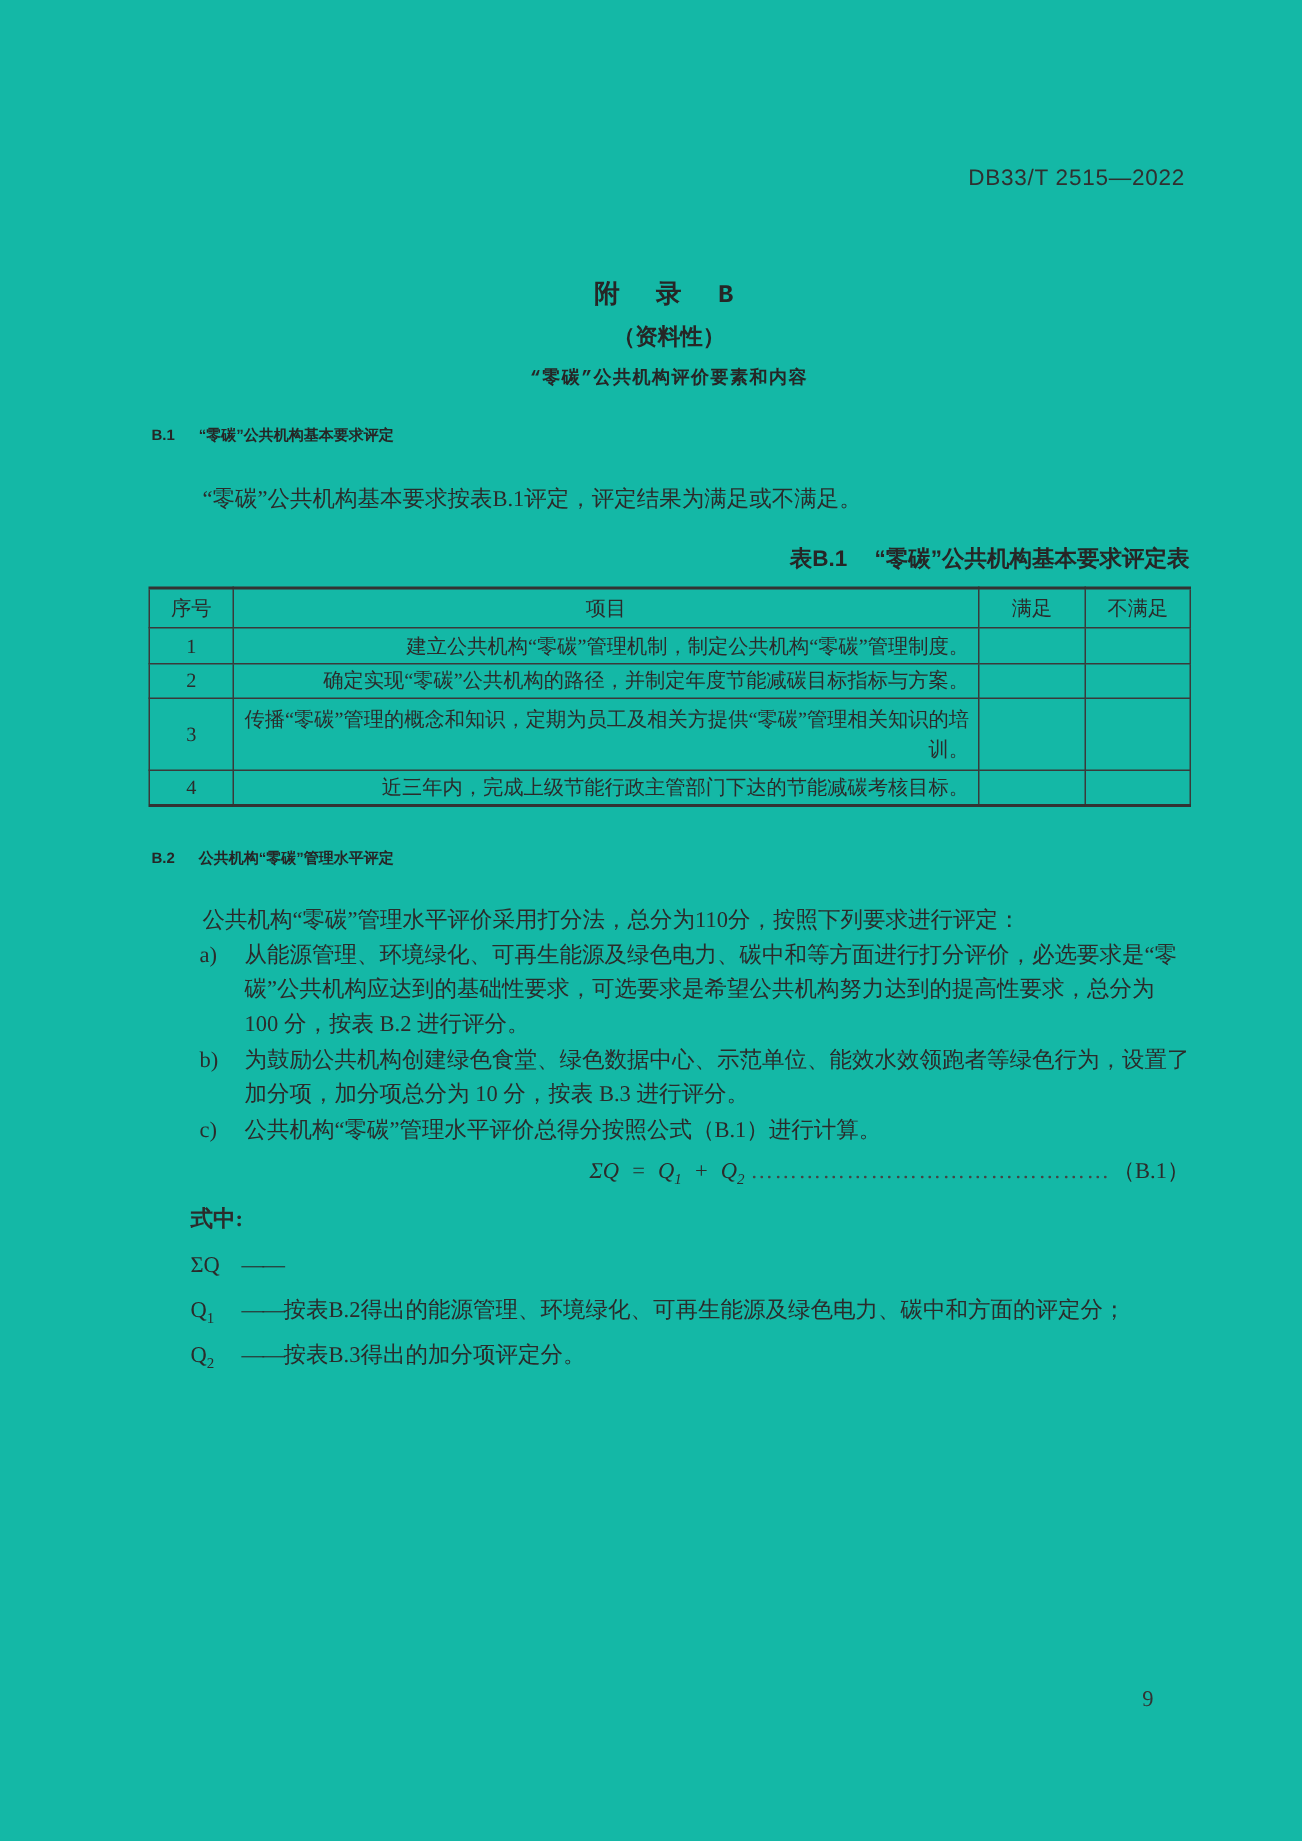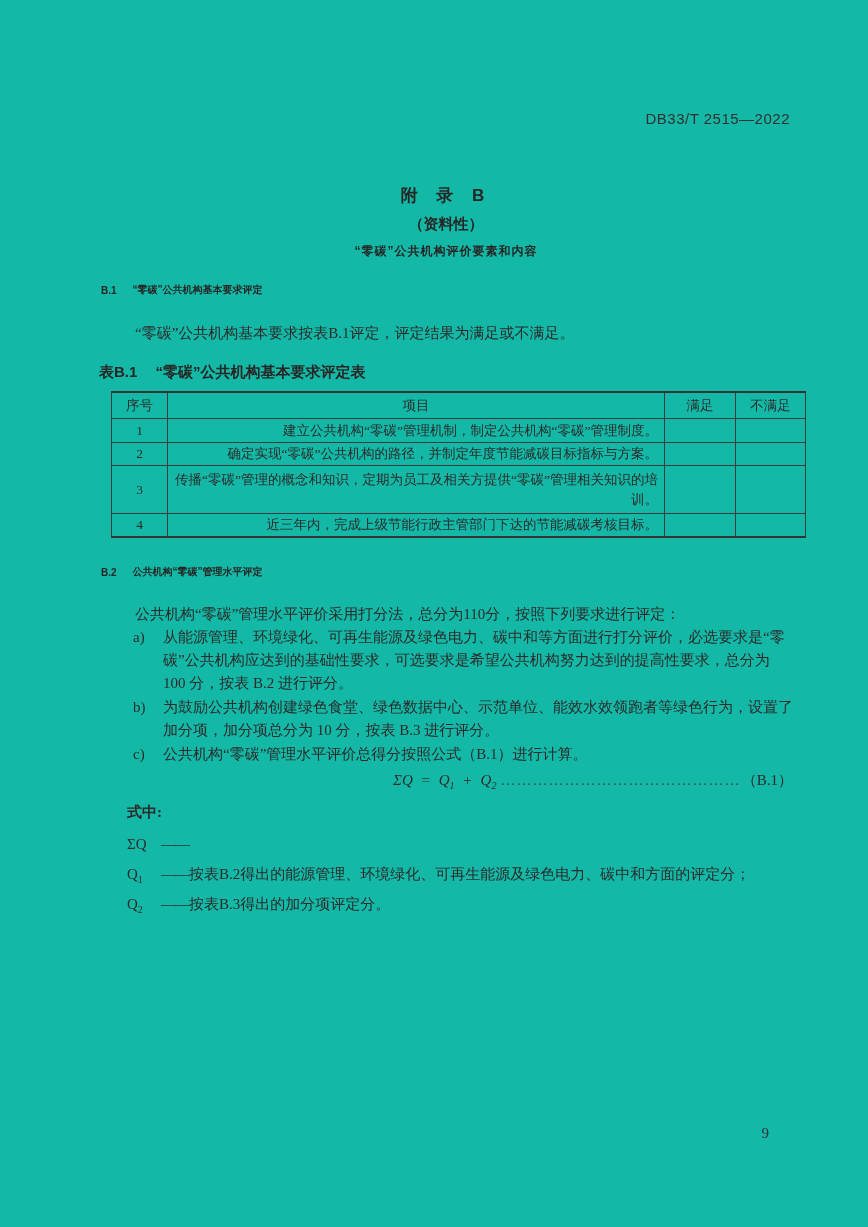--- a/index.html
+++ b/index.html
@@ -19,21 +19,21 @@
   .doc-header{
     position:absolute;top:110px;right:78px;
     font-size:15px;letter-spacing:.5px;
     font-family:"Liberation Sans","DejaVu Sans",sans-serif;
     color:#303030;
   }
   
   .title-block{
     position:absolute;top:184px;left:99px;width:694px;
     text-align:center;
-    font-family:Liberation Sans, sans-serif;
+    font-family:Liberation Mono, monospace;
     font-weight:bold;color:#262626;
   }
   .title-line1{font-size:17px;letter-spacing:7px;margin-bottom:8px;}
   .title-line2{font-size:15px;margin-bottom:9px;}
   .title-line3{font-size:12px;letter-spacing:1px;}
   
   .sec-heading{
     position:absolute;left:101px;width:692px;
     font-family:"Liberation Sans","DejaVu Sans",sans-serif;
     font-weight:bold;font-size:10px;color:#262626;
@@ -42,26 +42,26 @@
   .sec-no{margin-right:16px;}
   
   .para{
     position:absolute;left:99px;width:694px;
     font-size:15px;line-height:22px;color:#2b2b2b;
     text-indent:36px;
   }
   
   .table-title{
     position:absolute;top:363px;left:99px;width:694px;
-    text-align:left;font-weight:bold;font-size:15px;
+    text-align:right;font-weight:bold;font-size:15px;
     font-family:"Liberation Sans","DejaVu Sans",sans-serif;
   }
   .table-title .tt-label{margin-right:14px;}
   table.b1{
-    position:absolute;top:391px;left:111px;width:694px;
+    position:absolute;top:391px;left:99px;width:694px;
     border-collapse:collapse;table-layout:fixed;
     font-size:13.5px;color:#2b2b2b;
   }
   table.b1{border-top:2.5px solid #333;border-bottom:2.5px solid #333;}
   table.b1 td,table.b1 th{
     border:1.5px solid #3a3a3a;
     padding:1px 6px;vertical-align:middle;
     font-weight:normal;line-height:20px;
   }
   table.b1 col.c-no{width:56px;}

